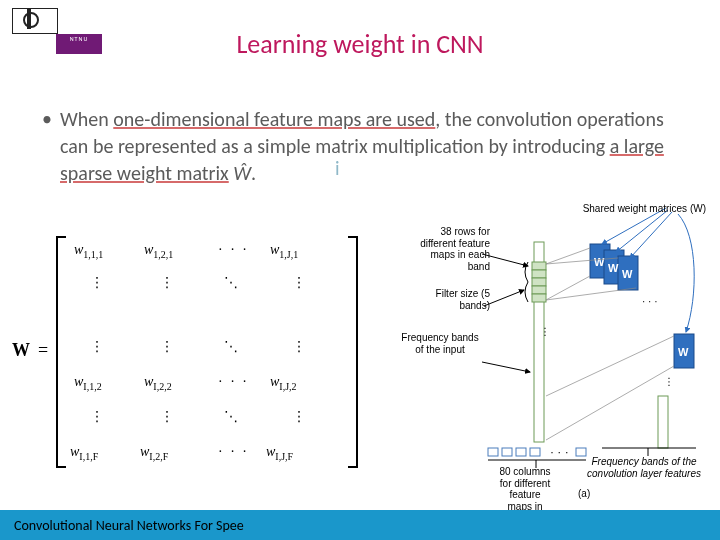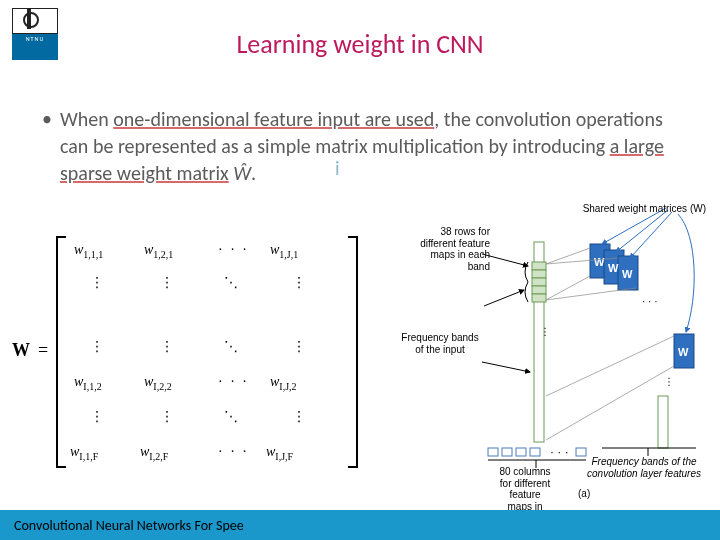--- a/index.html
+++ b/index.html
@@ -3,21 +3,21 @@
 <meta charset="utf-8">
 <style>
   * { box-sizing: border-box; margin: 0; padding: 0; }
   html, body { width: 720px; height: 540px; font-family: "Segoe UI", Calibri, Arial, sans-serif; background: #fff; overflow: hidden; }
   .slide { position: relative; width: 720px; height: 540px; }
 
   .logo { position: absolute; top: 8px; left: 12px; width: 46px; height: 34px; }
   .logo-top { width: 46px; height: 26px; background: #fff; border: 1px solid #222; position: relative; }
   .logo-top::before { content:""; position:absolute; left:10px; top:3px; width:12px; height:12px; border-radius:50%; border:2px solid #222; }
   .logo-top::after { content:""; position:absolute; left:14px; top:0; width:4px; height:20px; background:#222; }
-  .logo-bar { width:46px; height:26px; background:#0369a1; color:#fff; font-size:6px; letter-spacing:1px; text-align:center; line-height:10px; }
+  .logo-bar { width:46px; height:20px; background:#701a75; color:#fff; font-size:6px; letter-spacing:1px; text-align:center; line-height:10px;margin-left:44px; }
 
   .title { position: absolute; top: 28px; left: 0; right: 0; text-align: center; font-size: 26px; color: #be185d; font-weight: 400; }
 
   .bullet { position: absolute; top: 106px; left: 60px; right: 52px; font-size: 20px; color: #5b5b5b; line-height: 1.35; }
   .bullet .dot { position: absolute; left: -18px; top: 0; }
   .u1 { text-decoration: underline; text-decoration-color: #d66a6a; color: #5b5b5b; }
   .u2 { text-decoration: underline; text-decoration-color: #d66a6a; color: #5b5b5b; }
   .whatline { position: relative; display: inline-block; }
 
   .matrix-wrap { position: absolute; left: 8px; top: 240px; width: 360px; height: 230px; font-family: "Cambria Math", "Times New Roman", serif; color: #000; }
@@ -52,21 +52,21 @@
 
   <div class="logo">
     <div class="logo-top"></div>
     <div class="logo-bar">NTNU</div>
   </div>
 
   <div class="title">Learning weight in CNN</div>
 
   <div class="bullet">
     <span class="dot">•</span>
-    <span>When </span><span class="u1">one-dimensional feature input are used</span><span>, the convolution operations can be represented as a simple matrix multiplication by introducing </span><span class="u2">a large sparse weight matrix</span><span> </span><span class="whatline" style="font-style:italic;">Ŵ</span><span>.</span>
+    <span>When </span><span class="u1">one-dimensional feature maps are used</span><span>, the convolution operations can be represented as a simple matrix multiplication by introducing </span><span class="u2">a large sparse weight matrix</span><span> </span><span class="whatline" style="font-style:italic;">Ŵ</span><span>.</span>
   </div>
 
   <div class="matrix-wrap">
     <div class="Wlabel">W</div>
     <div class="eqsign">=</div>
     <div class="bracket-l"></div>
     <div class="bracket-r"></div>
 
     <span class="mcell" style="left:66px; top:2px;"><i>w</i><span class="mc-sub">1,1,1</span></span>
     <span class="mcell" style="left:136px; top:2px;"><i>w</i><span class="mc-sub">1,2,1</span></span>
@@ -172,20 +172,24 @@
     
     <div class="diag-text" style="right:2px; top:7px; text-align:right;">Shared weight matrices (W)</div>
 
     <div class="diag-text" style="left:16px; top:30px; width:96px; text-align:right;">
       <span>38 rows for</span><br>
       <span>different feature</span><br>
       <span>maps in each</span><br>
       <span>band</span>
     </div>
 
+    <div class="diag-text" style="left:42px; top:92px; width:70px; text-align:right;">
+      <span>Filter size (5</span><br>
+      <span>bands)</span>
+    </div>
 
     <div class="diag-text" style="left:12px; top:136px; width:100px; text-align:center;">
       <span>Frequency bands</span><br>
       <span>of the input</span>
     </div>
 
     <div class="diag-text" style="left:264px; top:100px;">· · ·</div>
 
     <div class="diag-text" style="left:162px; top:130px;">⋮</div>
     <div class="diag-text" style="left:286px; top:180px;">⋮</div>

